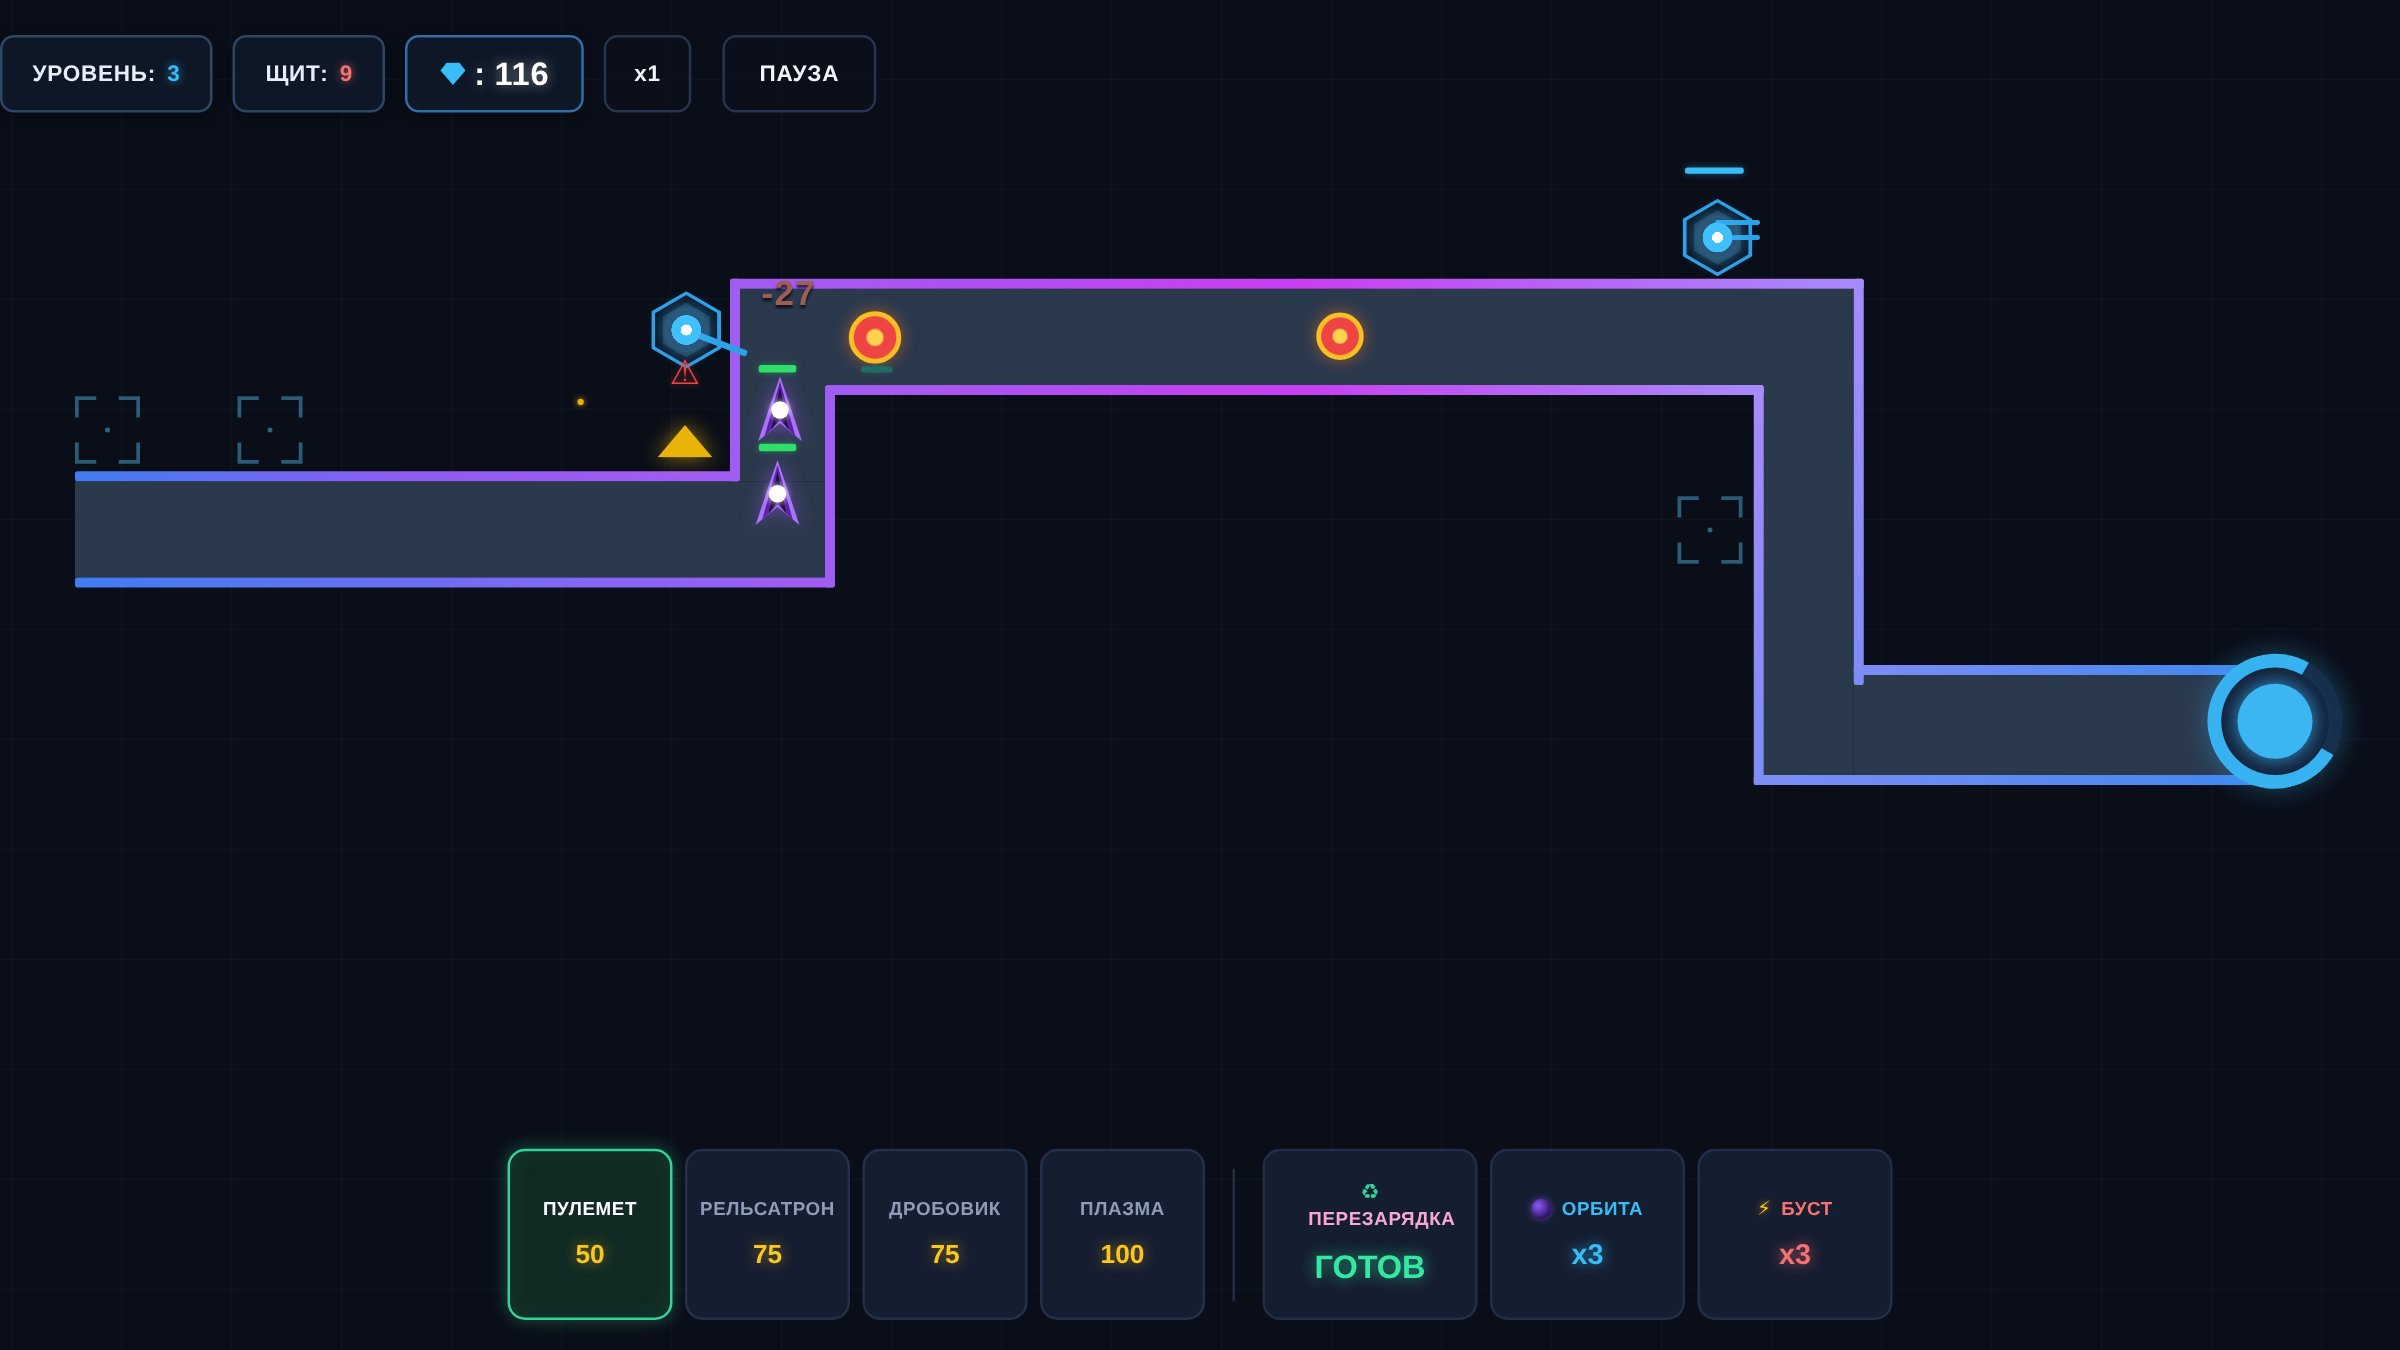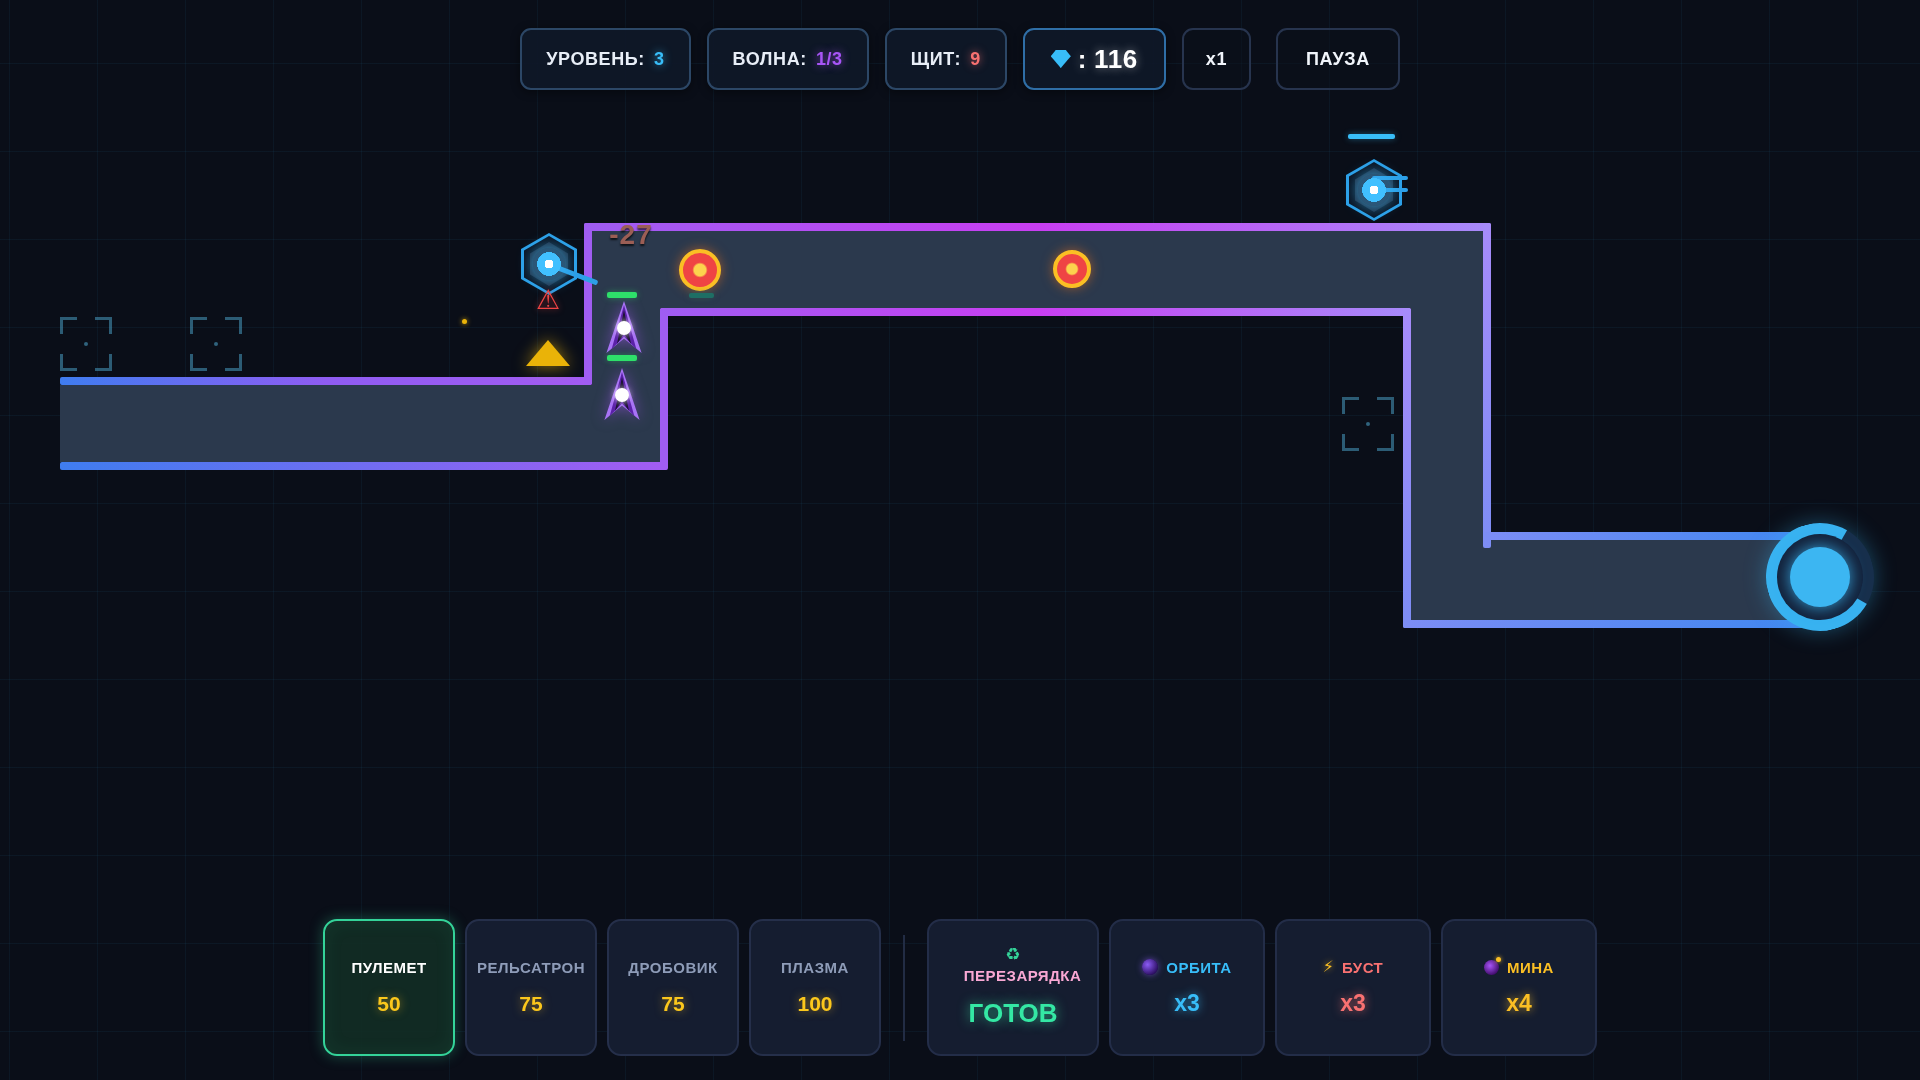--- a/index.html
+++ b/index.html
@@ -10,21 +10,21 @@
     -webkit-font-smoothing:antialiased;
   }
   .grid-layer{
     position:absolute;inset:0;z-index:0;pointer-events:none;
     background-image:
       linear-gradient(rgba(56,189,248,.055) 1px, transparent 1px),
       linear-gradient(90deg, rgba(56,189,248,.055) 1px, transparent 1px);
     background-size:88px 88px;background-position:9px 63px;
   }
   
-  .topbar{position:absolute;left:0;right:0;top:30px;height:58px;display:flex;justify-content:center;align-items:center;gap:16px;z-index:10;}
+  .topbar{position:absolute;left:0;right:0;top:30px;height:58px;display:flex;align-items:center;gap:16px;z-index:10;}
   .pill{
     height:58px;display:flex;align-items:center;gap:9px;padding:0 24px;
     background:rgba(15,24,40,.92);border:2px solid #2c4766;border-radius:11px;
     color:#e8eef7;font-size:18px;font-weight:800;letter-spacing:.6px;
     box-shadow:0 2px 10px rgba(0,0,0,.45);
   }
   .pv{font-size:18px;font-weight:800;}
   .c-blue{color:#38bdf8;text-shadow:0 0 8px rgba(56,189,248,.7);}
   .c-purple{color:#a855f7;text-shadow:0 0 8px rgba(168,85,247,.7);}
   .c-red{color:#f87171;text-shadow:0 0 8px rgba(248,113,113,.7);}
@@ -201,24 +201,20 @@
       <div class="disc"></div>
     </div>
   </div>
 
 <div class="topbar">
   <div class="pill">
     <span>УРОВЕНЬ:</span>
     <span class="pv c-blue">3</span>
   </div>
   <div class="pill">
-    <span>ВОЛНА:</span>
-    <span class="pv c-purple">1/3</span>
-  </div>
-  <div class="pill">
     <span>ЩИТ:</span>
     <span class="pv c-red">9</span>
   </div>
   <div class="pill pill-gem">
     <span class="gem-ico"></span>
     <span class="gem-sep">:</span>
     <span class="gem-val">116</span>
   </div>
   <div class="chipbtn">x1</div>
   <div class="chipbtn pause">ПАУЗА</div>
@@ -256,20 +252,13 @@
     </div>
     <div class="abcount">x3</div>
   </div>
   <div class="abbtn ab-red">
     <div class="abline">
       <span class="bolt-ico">⚡</span>
       <span class="abname">БУСТ</span>
     </div>
     <div class="abcount">x3</div>
   </div>
-  <div class="abbtn ab-yellow">
-    <div class="abline">
-      <span class="mine-ico"></span>
-      <span class="abname">МИНА</span>
-    </div>
-    <div class="abcount">x4</div>
-  </div>
 </div>
 
 </body></html>

